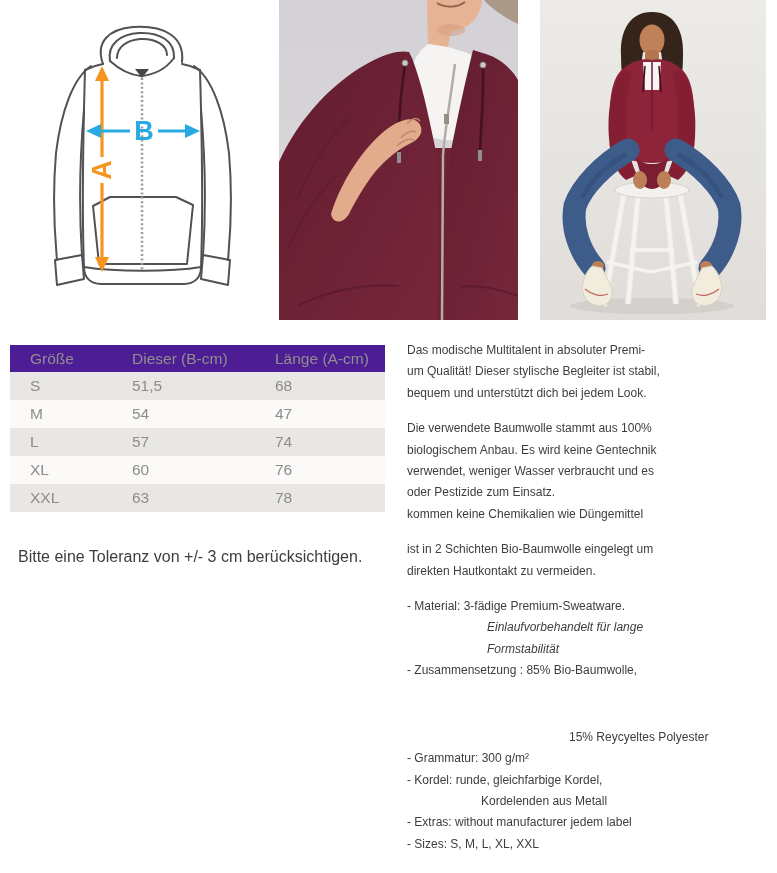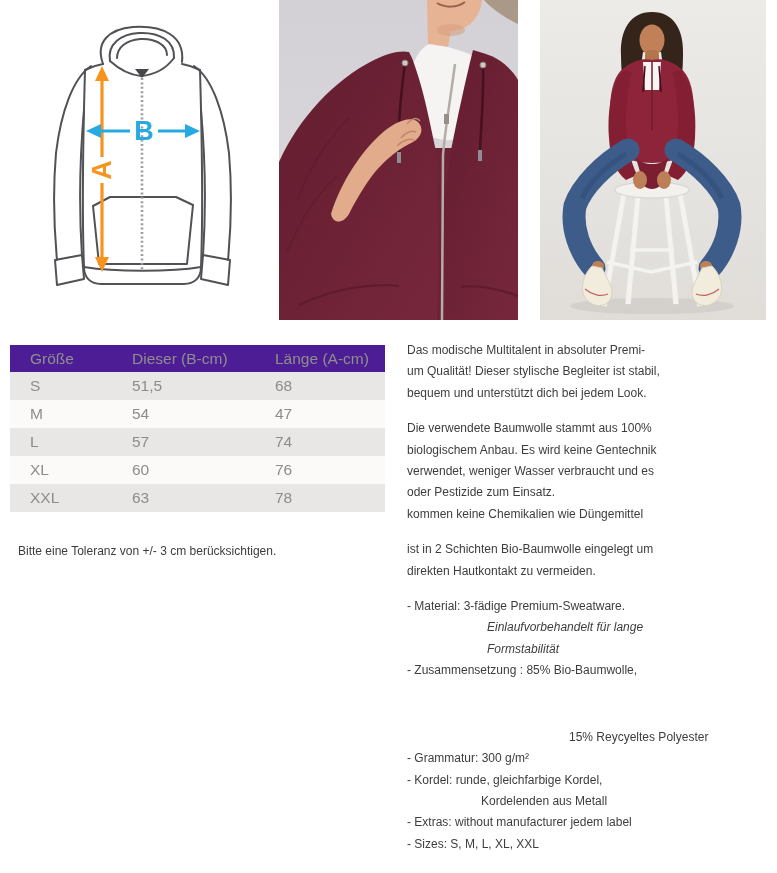--- a/index.html
+++ b/index.html
@@ -12,21 +12,21 @@
   svg { display:block; }
 
   .size-table { position:absolute; left:10px; top:345px; width:375px;
                 font-size:15.5px; color:#8d8c8a; }
   .t-row { display:grid; grid-template-columns:102px 143px 130px; height:28px; align-items:center; }
   .t-row > div { padding-left:20px; white-space:nowrap; }
   .t-head { height:27px; background:#4c1d95; color:#918f8d; }
   .r-odd  { background:#e9e7e5; }
   .r-even { background:#fbfaf9; }
 
-  .tolerance { position:absolute; left:18px; top:532px; font-size:12px; color:#3e3d3d; white-space:nowrap; }
+  .tolerance { position:absolute; left:18px; top:532px; font-size:16px; color:#3e3d3d; white-space:nowrap; }
 
   .desc { position:absolute; left:407px; top:340px; width:370px;
           font-size:12px; line-height:21.4px; color:#3e3d3d; }
   .desc .para { margin:0 0 14px 0; }
   .desc .line { white-space:nowrap; }
   .ind-1 { padding-left:80px;font-style:italic; }
   .ind-2 { padding-left:162px;margin-top:45px; }
   .ind-3 { padding-left:74px; }
 </style>
 </head>

